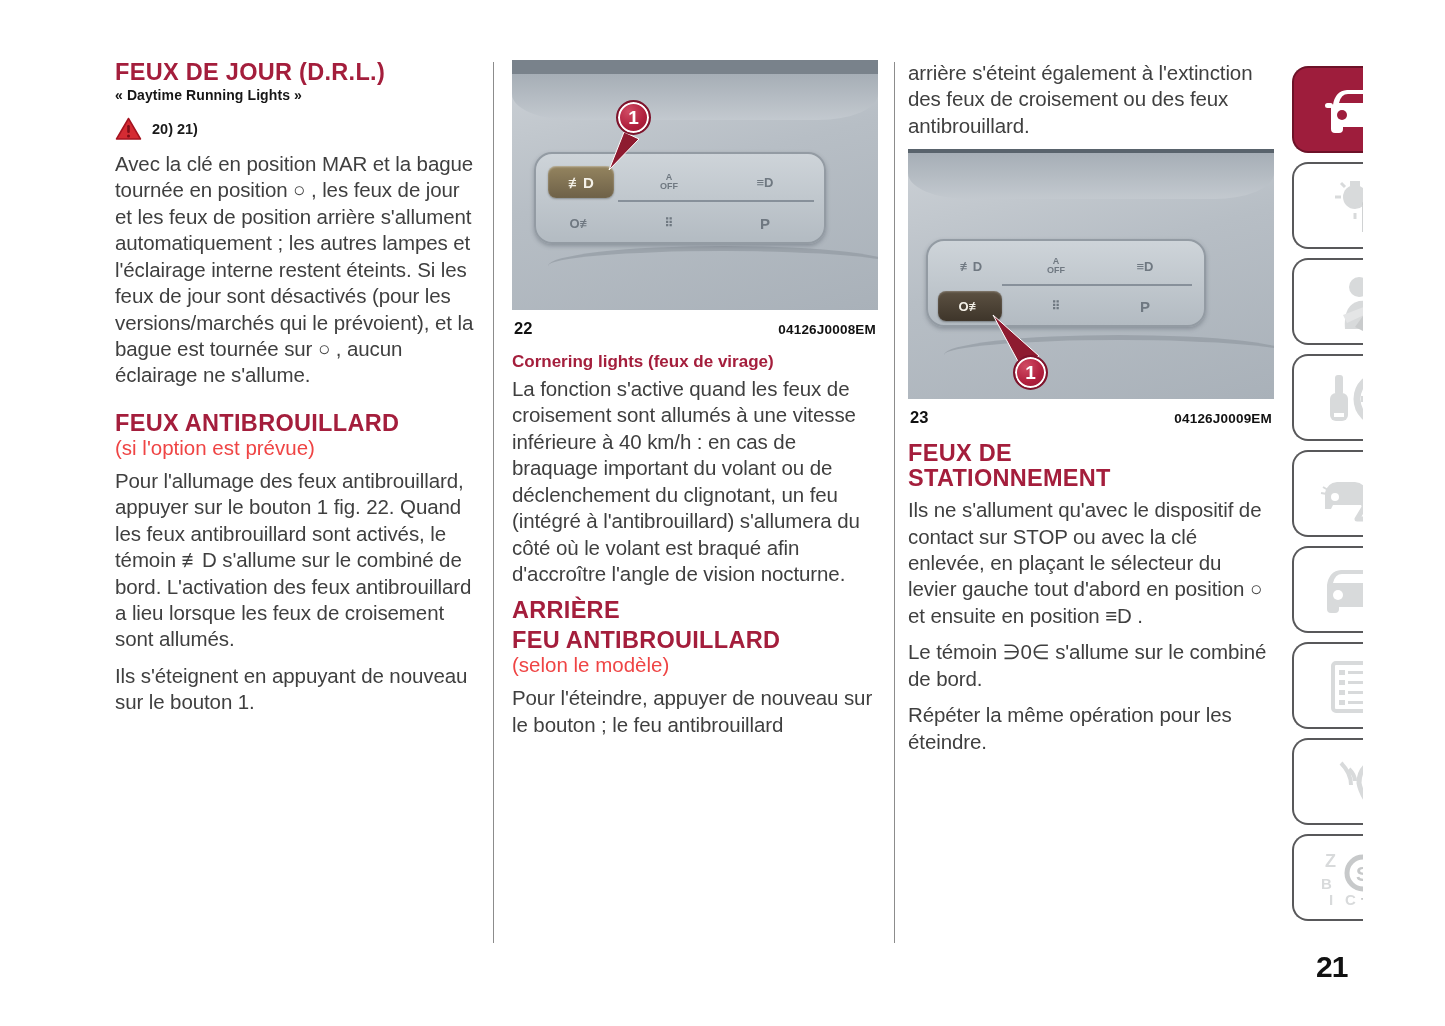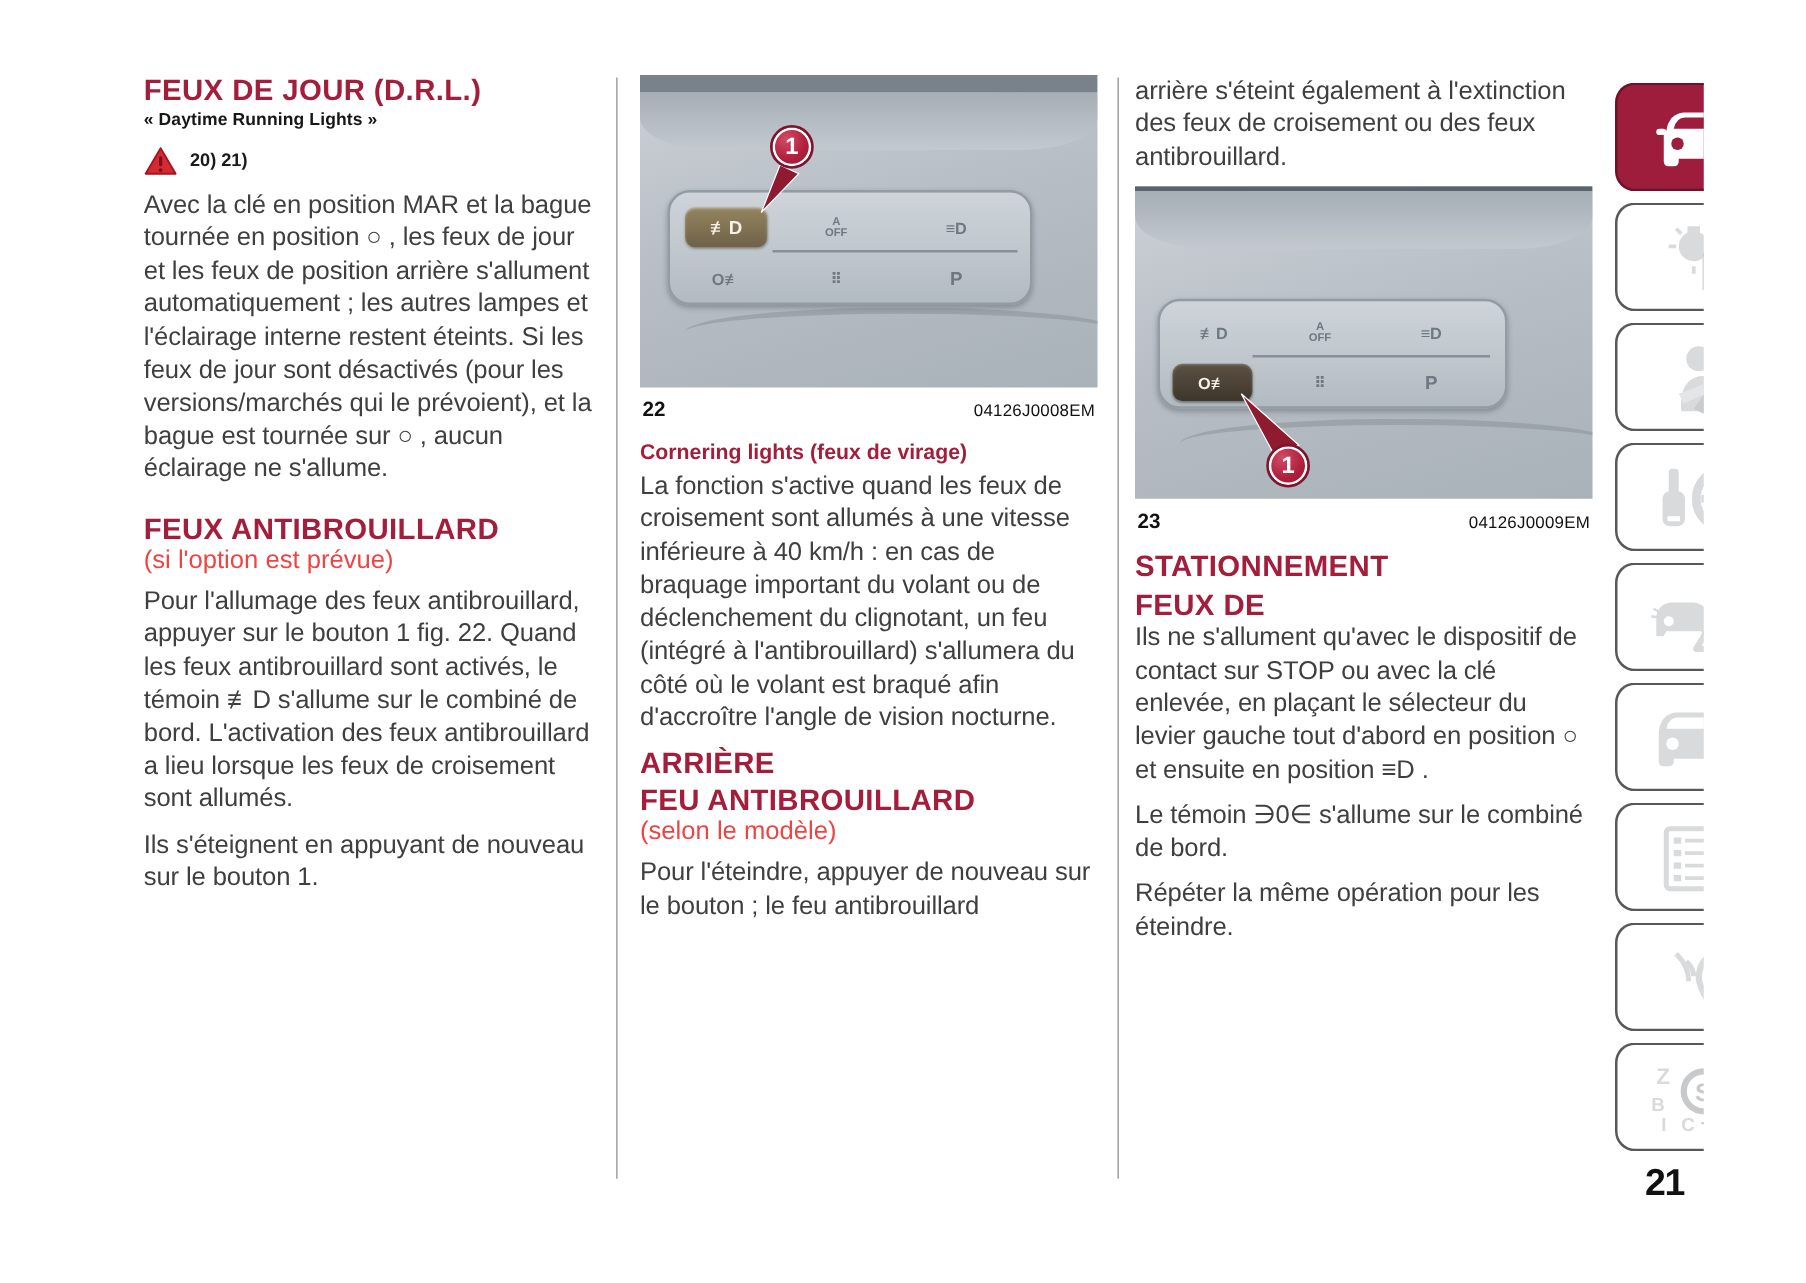--- a/index.html
+++ b/index.html
@@ -43,28 +43,28 @@
   .glyph { font-size:15px; }
   .groove { position:absolute; height:2px; background:#87909a; }
   .callout { position:absolute; width:35px; height:35px; border-radius:50%;
          background:radial-gradient(circle at 35% 30%, #d04b63, #b01f3d 55%, #931631);
          border:2px solid #7d142c; box-shadow:inset 0 0 0 2px #ffffff;
          display:flex; align-items:center; justify-content:center;
          color:#ffffff; font-weight:bold; font-size:19px; }
   .leader { position:absolute; left:0; top:0; width:100%; height:100%; pointer-events:none; }
   .cap-row { display:flex; justify-content:space-between; align-items:baseline; margin:9px 2px 14px 2px; }
   .cap-num { font-size:16.5px; font-weight:bold; color:#111; }
-  .cap-code { font-size:13.5px; font-weight:normal; color:#111; letter-spacing:.2px; }
+  .cap-code { font-size:13.5px; font-weight:bold; color:#111; letter-spacing:.2px; }
 
   .sidebar { position:absolute; left:1292px; top:66px; width:160px; }
   .tab { position:relative; width:153px; height:87px; margin-bottom:9px;
          background:#ffffff; border:2px solid #58585a; border-right:none;
          border-radius:16px 0 0 16px; display:flex; align-items:center; justify-content:center; }
   .tab.active { background:#9e1d3c; border-color:#6d1228; }
-  .page-num { position:absolute; left:1316px; top:930px; font-size:30px; font-weight:bold;
+  .page-num { position:absolute; left:1316px; top:950px; font-size:30px; font-weight:bold;
          color:#111; font-stretch:condensed; letter-spacing:-1px; }
 </style>
 </head>
 <body>
 
 <div class="page">
 
   <div class="col col1">
     <div class="h-red-lg">FEUX DE JOUR (D.R.L.)</div>
     <div class="h-sub-black">« Daytime Running Lights »</div>
@@ -139,22 +139,22 @@
       </div>
       <svg class="leader" viewBox="0 0 366 250">
         <polygon points="85,166 131,207 112,216" fill="#8e1b30" stroke="#ffffff" stroke-width="1"></polygon>
       </svg>
       <div class="callout" style="left:105px; top:206px;">1</div>
     </div>
     <div class="cap-row">
       <span class="cap-num">23</span>
       <span class="cap-code">04126J0009EM</span>
     </div>
+    <div class="h-red-lg">FEUX DE</div>
     <div class="h-red-lg" style="margin-bottom:6px;">STATIONNEMENT</div>
-    <div class="h-red-lg">FEUX DE</div>
     <p class="body">Ils ne s'allument qu'avec le dispositif de contact sur STOP ou avec la clé enlevée, en plaçant le sélecteur du levier gauche tout d'abord en position ○ et ensuite en position ≡D .</p>
     <p class="body">Le témoin ∋0∈ s'allume sur le combiné de bord.</p>
     <p class="body">Répéter la même opération pour les éteindre.</p>
   </div>
 
   <div class="sidebar">
 
     <div class="tab active">
       <svg width="110" height="62" viewBox="0 0 110 62">
         <g fill="#ffffff">

